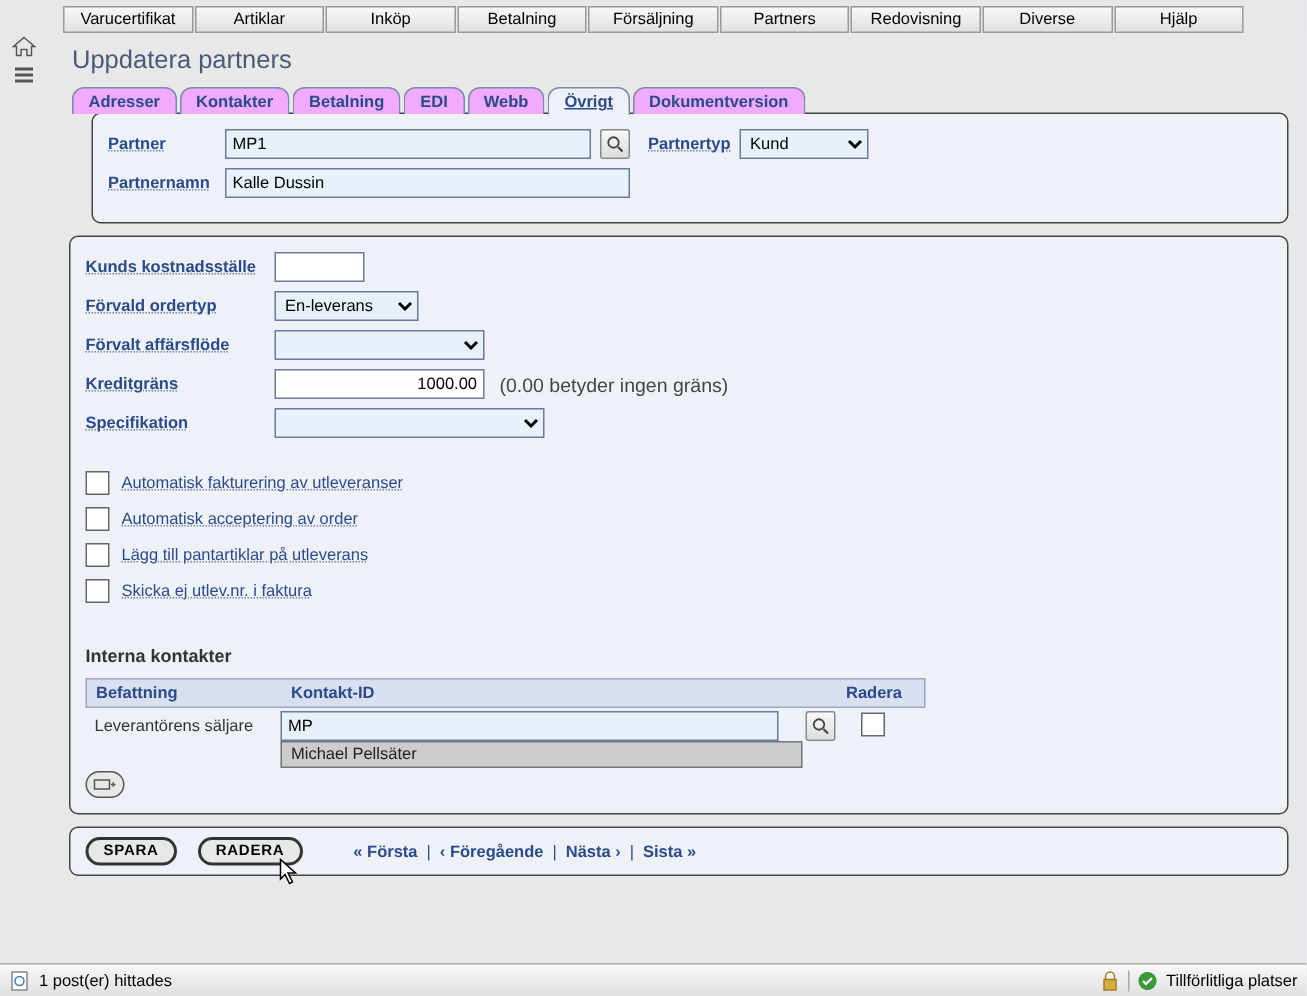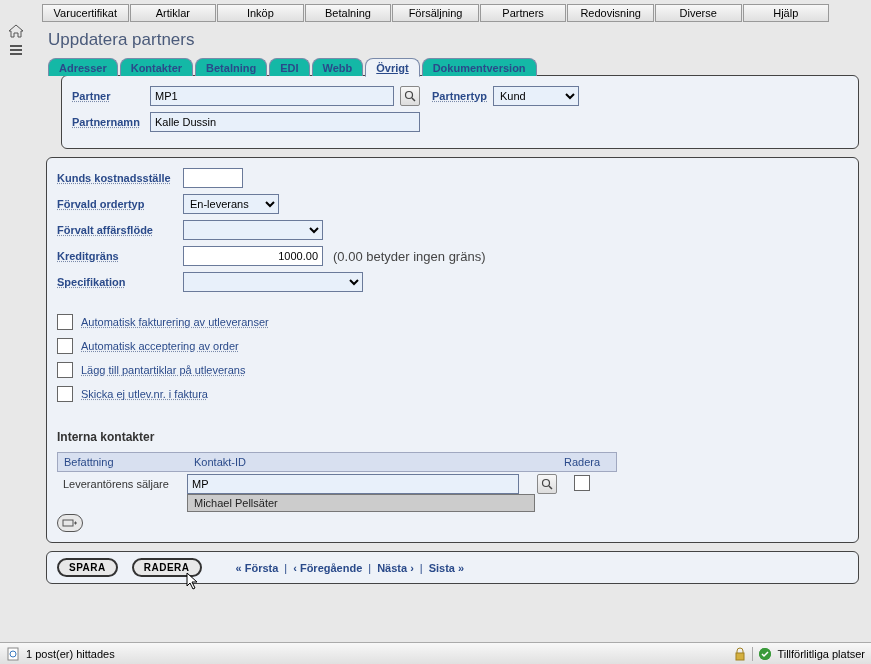--- a/index.html
+++ b/index.html
@@ -9,21 +9,21 @@
 .topmenu-item { flex: 1; background: linear-gradient(#f8f8f8, #e0e0e0); border: 1px solid #999; text-align: center; padding: 2px 4px; font-size: 11px; cursor: pointer; }
 
 .leftbar { position: absolute; left: 2px; top: 22px; width: 28px; }
 .home-icon { width: 16px; height: 14px; margin: 2px auto; display: block; }
 .menu-toggle { width: 14px; height: 12px; margin: 6px auto; display: block; }
 
 .main { margin-left: 34px; padding: 6px 8px 0 8px; }
 .page-title { font-size: 17px; color: #4a5a7a; font-weight: normal; padding: 2px 0 8px 6px; }
 
 .tabs { display: flex; margin-left: 6px; position: relative; z-index: 2; }
-.tab { padding: 3px 10px 2px 10px; border: 1px solid #7a8aaa; border-bottom: none; margin-right: 2px; border-radius: 8px 8px 0 0; font-size: 11px; color: #2a4a8a; font-weight: bold; cursor: pointer; background: #14b8a6; }
+.tab { padding: 3px 10px 2px 10px; border: 1px solid #7a8aaa; border-bottom: none; margin-right: 2px; border-radius: 8px 8px 0 0; font-size: 11px; color: #2a4a8a; font-weight: bold; cursor: pointer; background: #f0abfc; }
 .tab.active { background: #eef2f8; border-bottom: 1px solid #eef2f8; margin-bottom: -1px; text-decoration: underline; }
 
 .panel { border: 1px solid #444; border-radius: 6px; background: #eef2f8; margin: 0 4px 8px 4px; padding: 10px 10px; }
 .panel.top { margin-top: -1px; margin-left: 19px; }
 
 .row { display: flex; align-items: center; margin-bottom: 6px; gap: 6px; }
 .label { color: #2a4a8a; font-weight: bold; font-size: 11px; text-decoration: underline dotted; text-decoration-color: #7a8aaa; display: inline-block; }
 .label.w1 { width: 72px; }
 .label.w2 { width: 120px; }
 
@@ -35,21 +35,21 @@
 .lookup-btn { width: 20px; height: 20px; border: 1px solid #888; background: linear-gradient(#f8f8f8,#ddd); display: inline-flex; align-items: center; justify-content: center; cursor: pointer; border-radius: 2px; }
 
 .checkbox-row { display: flex; align-items: center; gap: 8px; margin: 8px 0; }
 .chk { width: 16px; height: 16px; border: 1px solid #666; background: #fff; display: inline-block; }
 .chk-label { color: #2a4a8a; text-decoration: underline dotted; text-decoration-color: #7a8aaa; }
 
 .section-title { font-weight: bold; color: #333; margin: 28px 0 8px 0; font-size: 12px; }
 
 .grid { border: 0; }
 .grid-header { display: flex; background: #d8e0f0; border: 1px solid #a0a8c0; }
-.grid-header > div { padding: 3px 6px; color: #2a4a8a; font-weight: normal; font-size: 11px; }
+.grid-header > div { padding: 3px 6px; color: #2a4a8a; font-weight: bold; font-size: 11px; }
 .grid-row { display: flex; align-items: center; padding: 2px 0; }
 .col-bef { width: 130px; }
 .col-kon { width: 370px; }
 .col-rad { width: 50px; }
 .cell-text { padding: 3px 6px; color: #333; }
 
 .autocomplete { position: relative; }
 .ac-popup { position: absolute; left: 0; top: 20px; width: 100%; background: #ccc; border: 1px solid #777; padding: 2px 6px; color: #222; }
 
 .addrow-btn { width: 26px; height: 18px; border: 1px solid #555; border-radius: 9px; background: #e8e8e8; display: inline-flex; align-items: center; justify-content: center; cursor: pointer; margin-top: 18px; }

